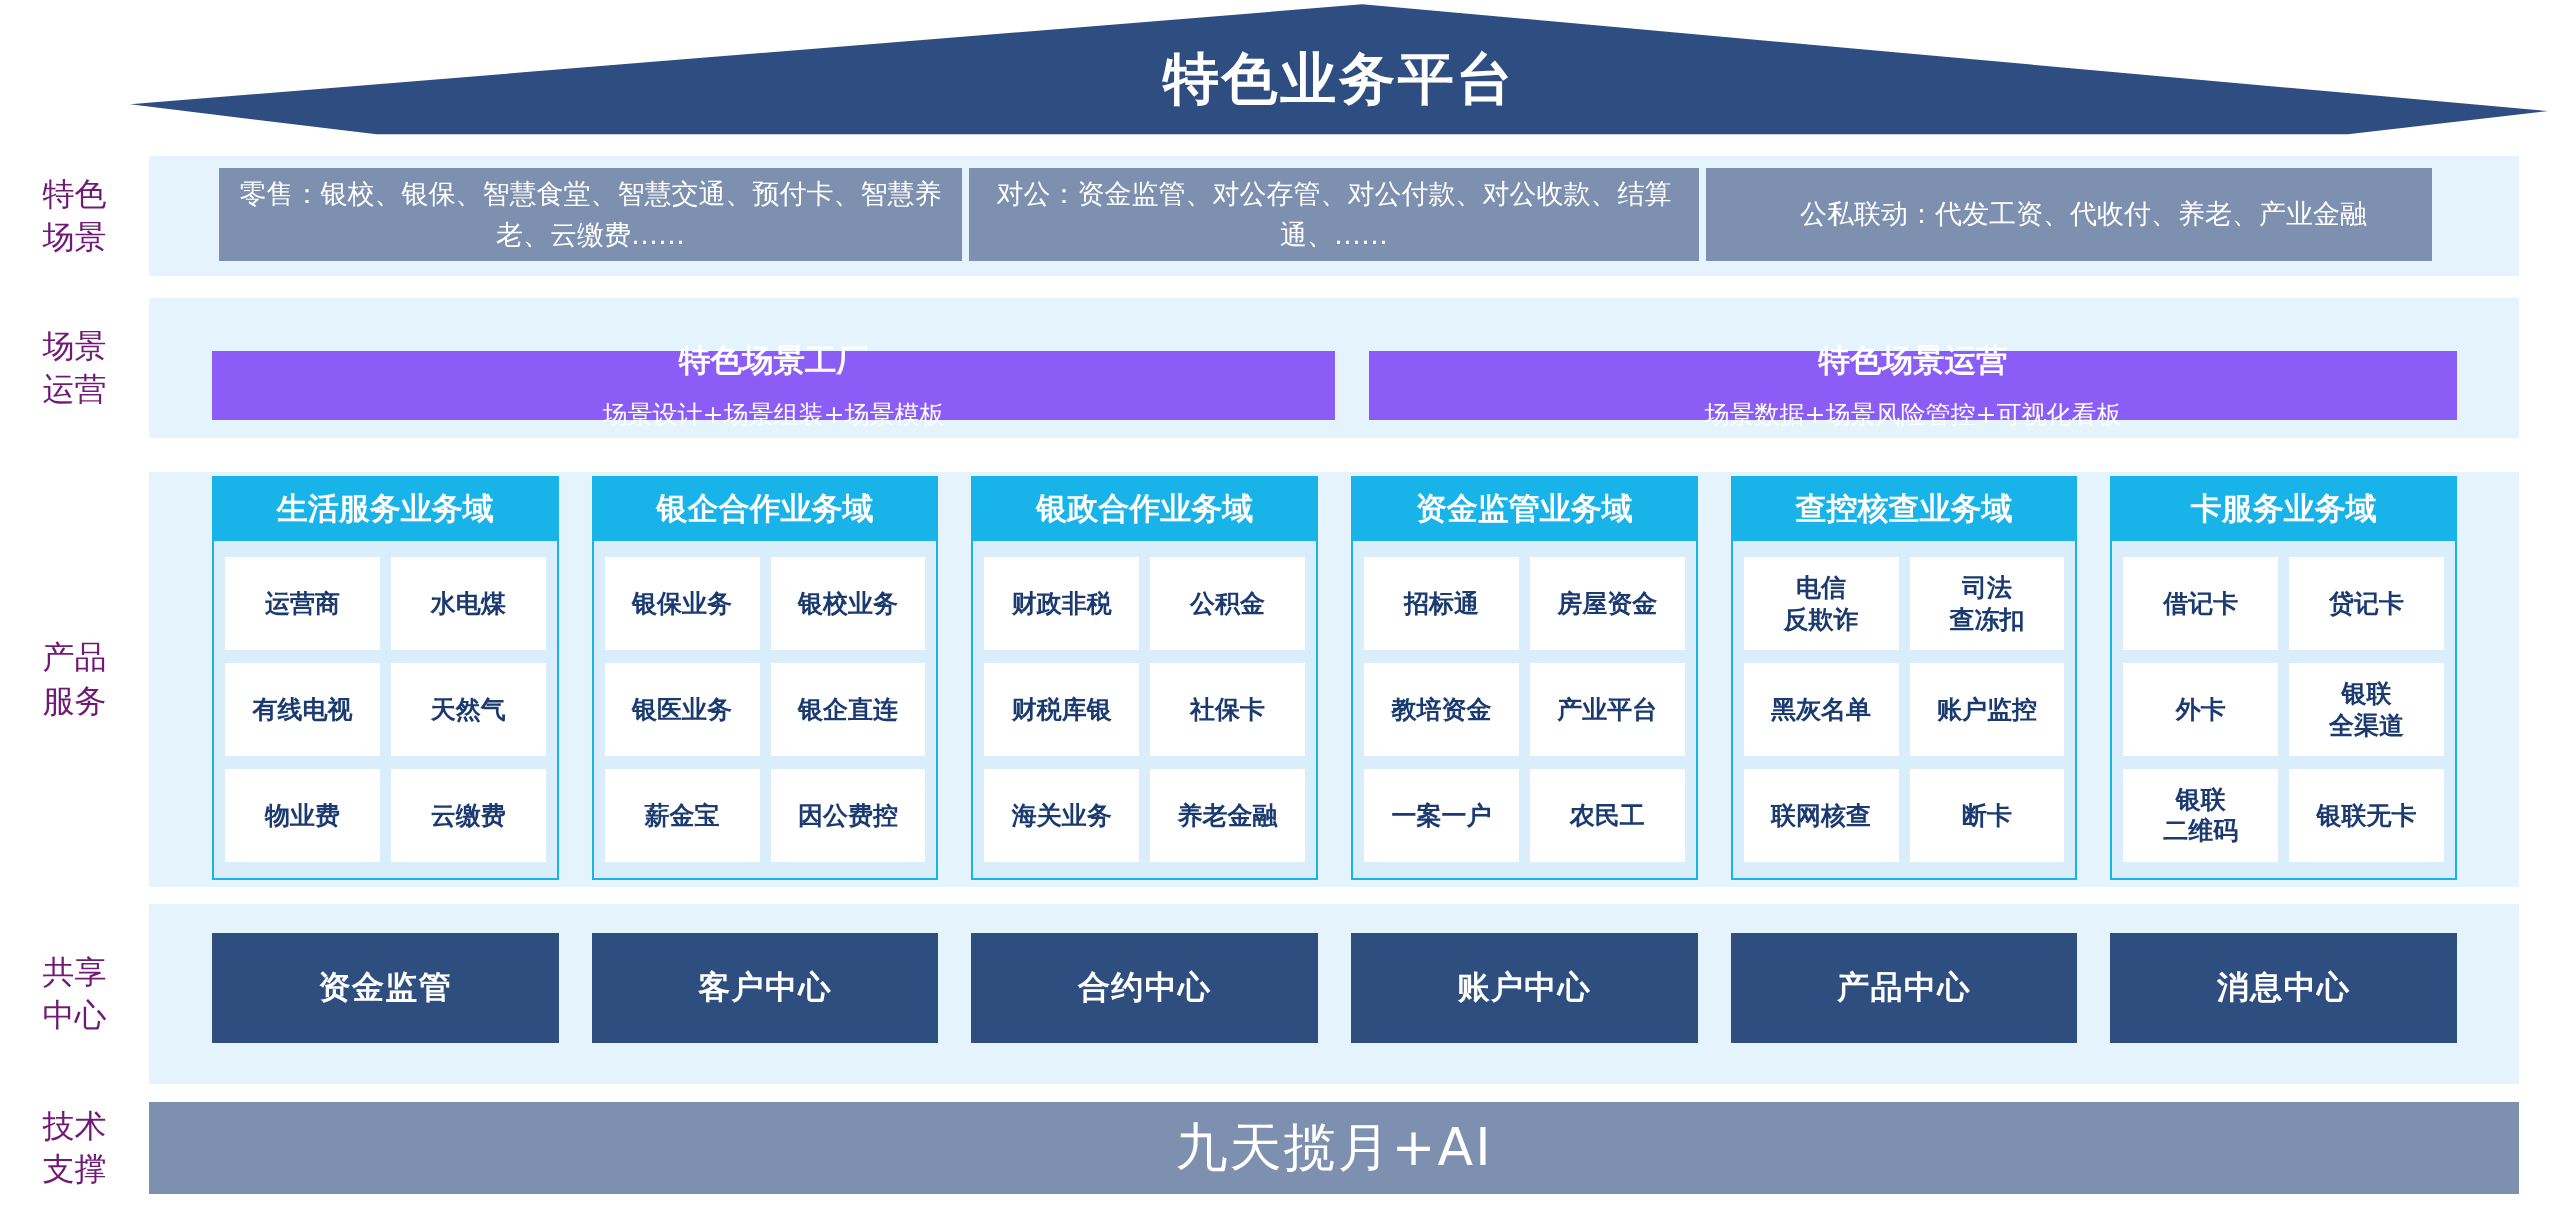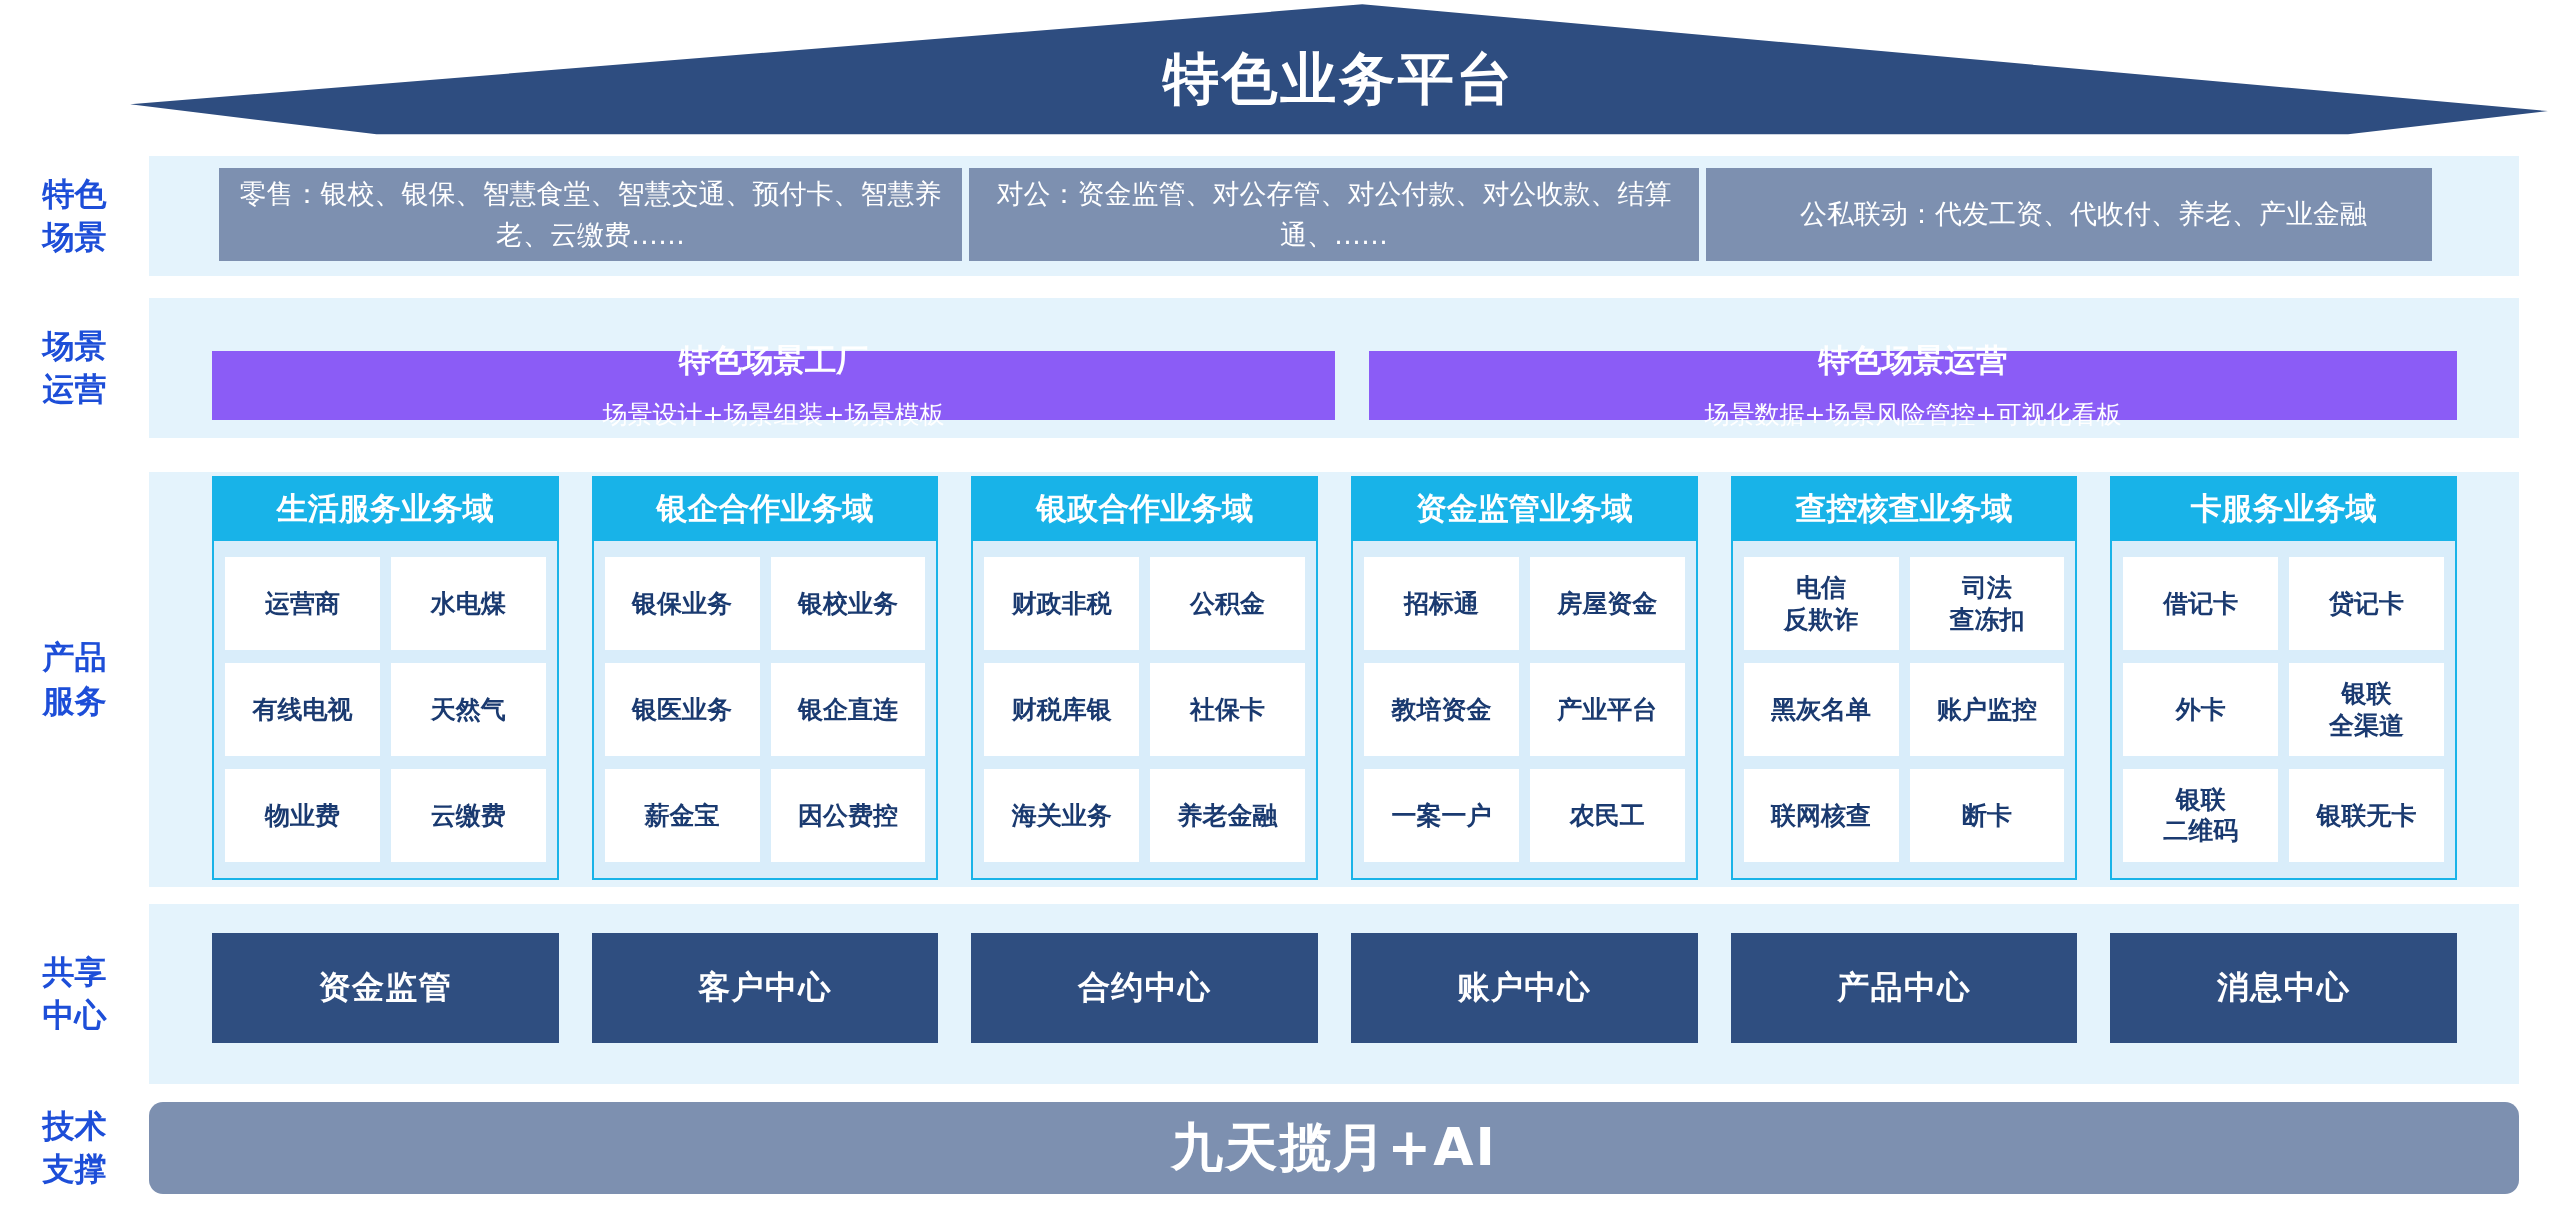--- a/index.html
+++ b/index.html
@@ -9,21 +9,21 @@
   }
   
   .roof-svg{position:absolute;left:0;top:0;}
   .roof-title{
     position:absolute;left:130px;width:2418px;top:42px;text-align:center;
     color:#ffffff;font-size:56px;font-weight:bold;letter-spacing:2.7px;
   }
   
   .side-label{
     position:absolute;left:16.4px;width:116px;display:flex;align-items:center;justify-content:center;
-    color:#1d4ed8;font-size:32px;font-weight:700;text-align:center;line-height:1.35;
+    color:#701a75;font-size:32px;font-weight:400;text-align:center;line-height:1.35;
   }
   .side-label span{display:block;width:71px;}
   
   .band{position:absolute;left:149px;width:2370px;background:#e4f3fc;}
   
   .scene-row{position:absolute;left:219px;top:168px;width:2240px;height:93px;display:flex;gap:7px;}
   .scene-box{
     background:#7d90b0;color:#ffffff;display:flex;align-items:center;justify-content:center;
     font-size:27px;line-height:1.5;text-align:center;padding:0 19px;box-sizing:border-box;
   }
@@ -58,21 +58,21 @@
   }
   
   .center-row{position:absolute;left:212px;top:933px;width:2245px;height:110px;display:flex;gap:33px;}
   .center-box{
     flex:1;background:#2f4e80;color:#ffffff;display:flex;align-items:center;justify-content:center;
     font-size:32px;font-weight:600;letter-spacing:1.4px;
   }
   
   .tech-bar{
     position:absolute;left:149px;top:1102px;width:2370px;height:92px;background:#7d90b0;
-    color:#ffffff;display:flex;align-items:center;justify-content:center;font-size:52px;font-weight:bold;letter-spacing:2.1px;border-radius:14px;
+    color:#ffffff;display:flex;align-items:center;justify-content:center;font-size:52px;font-weight:normal;letter-spacing:2.1px;
   }
 </style>
 </head>
 <body>
 
 <div id="canvas">
 
   <svg class="roof-svg" width="2576" height="151" viewBox="0 0 3763 220">
     <polygon points="190,152 1990,6 3722,162 3430,196 550,196" fill="#2e4d80"></polygon>
   </svg>

